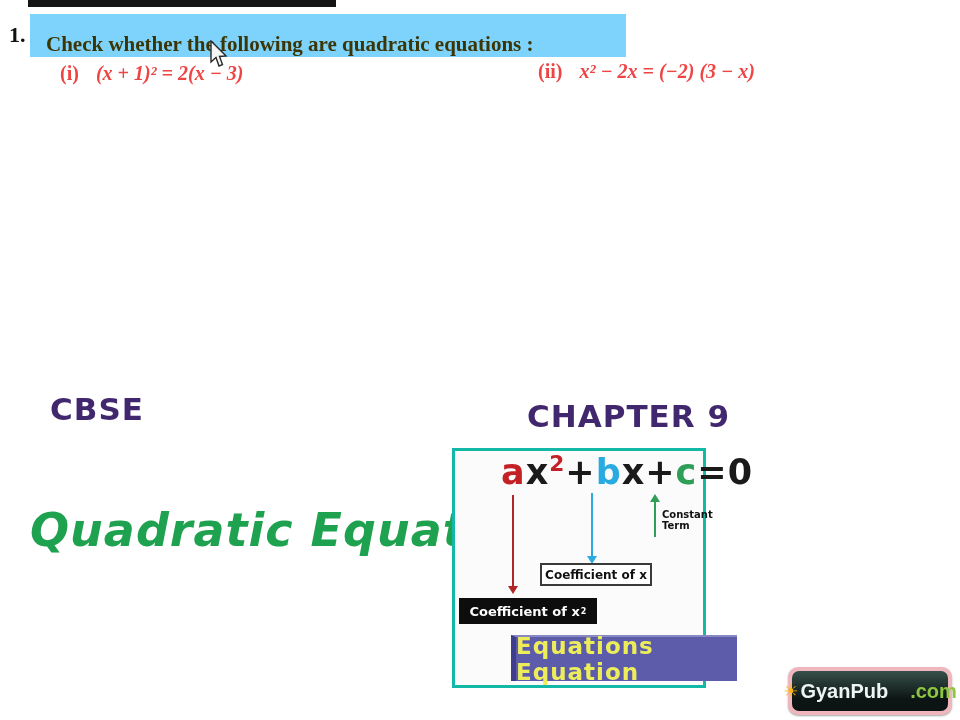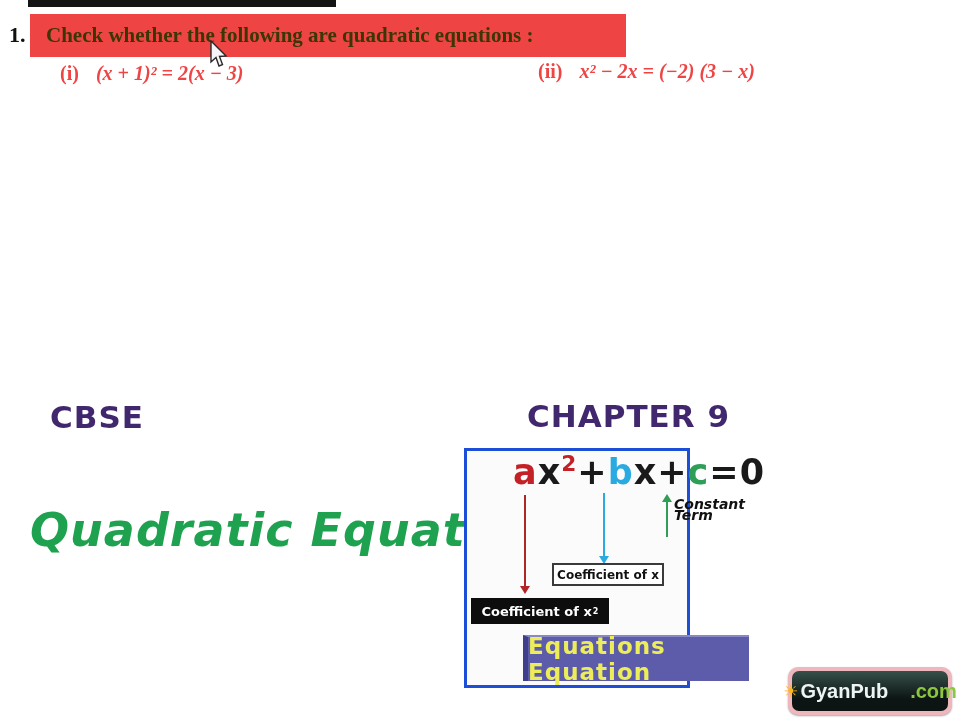--- a/index.html
+++ b/index.html
@@ -7,64 +7,64 @@
        font-family:"Liberation Sans",sans-serif;}
   .stage{position:relative;width:960px;height:720px;background:#ffffff;}
 
   
   .top-bar{position:absolute;left:28px;top:0;width:308px;height:7px;background:#141414;}
 
   
   .qnum{position:absolute;left:9px;top:22px;font-family:"Liberation Serif",serif;
         font-weight:bold;font-size:22px;color:#111;}
   .qhighlight{position:absolute;left:30px;top:14px;width:596px;height:43px;
-        background:#ef4444;display:flex;align-items:center;}
+        background:#7dd3fc;display:flex;align-items:flex-end;}
   .qtext{font-family:"Liberation Serif",serif;font-weight:bold;font-size:21px;
         color:#3c3607;padding-left:16px;white-space:nowrap;}
 
   .part{position:absolute;font-family:"Liberation Serif",serif;font-size:20px;
         color:#ef4444;font-weight:600;white-space:nowrap;}
   .part-i{left:60px;top:62px;}
   .part-ii{left:538px;top:60px;}
   .plabel{font-style:normal;margin-right:12px;}
   .pmath{font-style:italic;}
 
   
   .cursor{position:absolute;left:208px;top:40px;width:20px;height:30px;}
 
   
   .heading{position:absolute;font-weight:bold;font-size:31px;color:#41276d;
         letter-spacing:1px;font-family:"DejaVu Sans",sans-serif;}
-  .h-board{left:50px;top:399px;}
+  .h-board{left:50px;top:391px;}
   .h-class{left:288px;top:398px;}
   .h-chapter{left:527px;top:398px;}
 
   .topic{position:absolute;left:30px;top:503px;font-size:46px;font-weight:bold;
         font-style:italic;color:#1fa24f;letter-spacing:1px;
         font-family:"DejaVu Sans",sans-serif;}
   .exercise{position:absolute;left:108px;top:585px;font-size:40px;font-weight:600;
         color:#151515;letter-spacing:2px;font-family:"DejaVu Sans",sans-serif;}
 
   
-  .diagram{position:absolute;left:452px;top:448px;width:226px;height:240px;
-        background:#fcfbfb;border:3px solid #1d4ed8;box-sizing:border-box;margin-left:12px;}
+  .diagram{position:absolute;left:452px;top:448px;width:254px;height:240px;
+        background:#fcfbfb;border:3px solid #14b8a6;box-sizing:border-box;}
   .equation{position:absolute;left:46px;top:0px;font-size:35px;font-weight:bold;
         font-family:"DejaVu Sans",sans-serif;color:#1a1a1a;letter-spacing:1px;}
   .equation sup{font-size:0.62em;}
   .arrow-line{position:absolute;width:2px;}
   .line-a{left:57px;top:44px;height:92px;background:#b02525;}
   .line-b{left:136px;top:42px;height:64px;background:#29abe2;}
   .line-c{left:199px;top:50px;height:36px;background:#2f9e57;}
   .arrow-head{position:absolute;width:0;height:0;border-left:5px solid transparent;
         border-right:5px solid transparent;}
   .head-a{left:53px;top:135px;border-top:8px solid #b02525;}
   .head-b{left:132px;top:105px;border-top:8px solid #29abe2;}
   .head-c{left:195px;top:43px;border-bottom:8px solid #2f9e57;}
-  .constant-label{position:absolute;left:207px;top:48px;font-size:14px;font-weight:bold;
-        color:#111;line-height:11px;font-family:"DejaVu Sans",sans-serif;font-style:italic;}
+  .constant-label{position:absolute;left:207px;top:58px;font-size:10px;font-weight:bold;
+        color:#111;line-height:11px;font-family:"DejaVu Sans",sans-serif;}
   .coeff-x-box{position:absolute;left:85px;top:112px;width:112px;height:23px;
         background:#ffffff;border:2px solid #3a3a3a;box-sizing:border-box;
         font-size:12px;font-weight:bold;color:#111;display:flex;align-items:center;
         justify-content:center;font-family:"DejaVu Sans",sans-serif;}
   .coeff-x2-box{position:absolute;left:4px;top:147px;width:138px;height:26px;
         background:#0d0d0d;color:#fdfdfd;font-size:13px;font-weight:bold;
         display:flex;align-items:center;justify-content:center;
         font-family:"DejaVu Sans",sans-serif;}
   .coeff-x2-box sup{font-size:8px;margin-left:1px;}
   .qe-banner{position:absolute;left:56px;top:184px;width:226px;height:46px;

